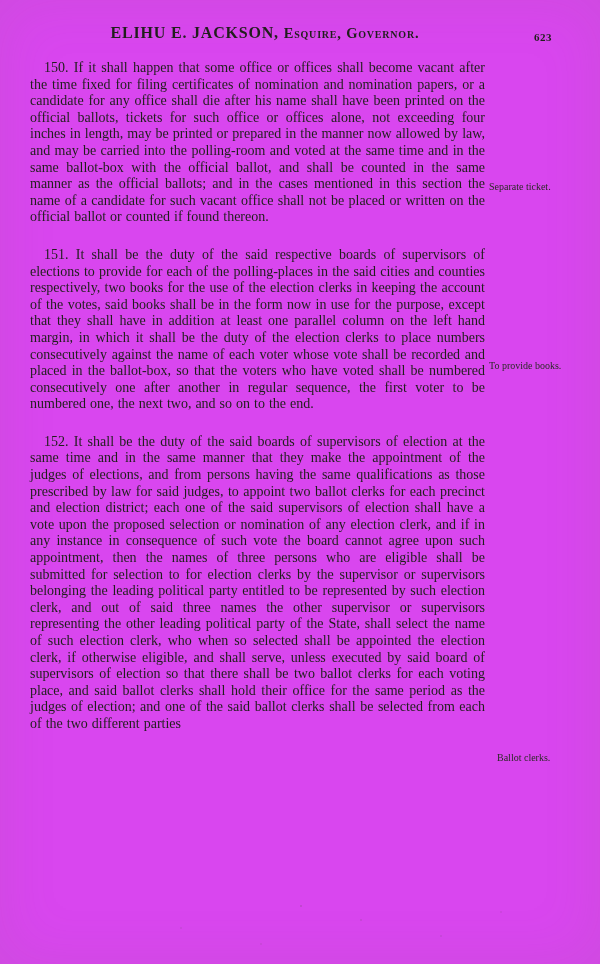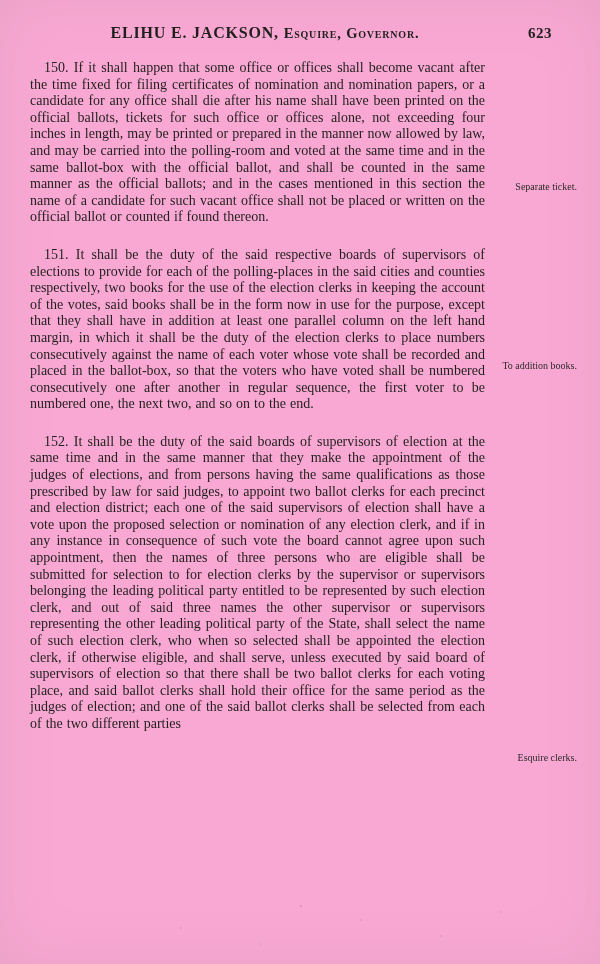--- a/index.html
+++ b/index.html
@@ -5,21 +5,21 @@
   * { margin: 0; padding: 0; box-sizing: border-box; }
   html, body { width: 600px; height: 964px; }
   body {
     background: #dedbd4;
     font-family: "Liberation Serif", "DejaVu Serif", serif;
   }
   .page {
     position: relative;
     width: 600px;
     height: 964px;
-    background: #f9a8d4;
+    background: #d946ef;
     color: #201f1c;
     overflow: hidden;
     box-shadow: inset 0 0 60px rgba(120,115,100,0.12);
   }
   
   .running-header {
     position: absolute;
     top: 24px;
     left: 30px;
     width: 540px;
@@ -38,22 +38,22 @@
     font-weight: 600;
   }
   .head-suffix {
     font-size: 14.5px;
     font-weight: 600;
     font-variant: small-caps;
   }
   .page-num {
     position: absolute;
     right: 18px;
-    top: 1px;
-    font-size: 15px;
+    top: 7px;
+    font-size: 11px;
     font-weight: 700;
     letter-spacing: 0.5px;
   }
   
   .text-column {
     position: absolute;
     top: 60px;
     left: 30px;
     width: 455px;
     font-size: 14px;
@@ -65,21 +65,21 @@
   .para + .para { margin-top: 21px; }
   .para.section { text-indent: 14px; }
   
   .margin-note {
     position: absolute;
     left: 489px;
     width: 88px;
     font-size: 10px;
     line-height: 11.5px;
     color: #2b2a26;
-    text-align: right;
+    text-align: left;
   }
   .note-1 { top: 181px; }
   .note-2 { top: 360px; }
   .note-3 { top: 752px; text-indent: 8px; }
   
   .scan-noise {
     position: absolute;
     left: 300px;
     top: 905px;
     width: 2px;
@@ -107,18 +107,18 @@
     <div class="page-num">623</div>
   </header>
 
   <main class="text-column">
     <p class="para section">150. If it shall happen that some office or offices shall become vacant after the time fixed for filing certificates of nomination and nomination papers, or a candidate for any office shall die after his name shall have been printed on the official ballots, tickets for such office or offices alone, not exceeding four inches in length, may be printed or prepared in the manner now allowed by law, and may be carried into the polling-room and voted at the same time and in the same ballot-box with the official ballot, and shall be counted in the same manner as the official ballots; and in the cases mentioned in this section the name of a candidate for such vacant office shall not be placed or written on the official ballot or counted if found thereon.</p>
     <p class="para section">151. It shall be the duty of the said respective boards of supervisors of elections to provide for each of the polling-places in the said cities and counties respectively, two books for the use of the election clerks in keeping the account of the votes, said books shall be in the form now in use for the purpose, except that they shall have in addition at least one parallel column on the left hand margin, in which it shall be the duty of the election clerks to place numbers consecutively against the name of each voter whose vote shall be recorded and placed in the ballot-box, so that the voters who have voted shall be numbered consecutively one after another in regular sequence, the first voter to be numbered one, the next two, and so on to the end.</p>
     <p class="para section">152. It shall be the duty of the said boards of supervisors of election at the same time and in the same manner that they make the appointment of the judges of elections, and from persons having the same qualifications as those prescribed by law for said judges, to appoint two ballot clerks for each precinct and election district; each one of the said supervisors of election shall have a vote upon the proposed selection or nomination of any election clerk, and if in any instance in consequence of such vote the board cannot agree upon such appointment, then the names of three persons who are eligible shall be submitted for selection to for election clerks by the supervisor or supervisors belonging the leading political party entitled to be represented by such election clerk, and out of said three names the other supervisor or supervisors representing the other leading political party of the State, shall select the name of such election clerk, who when so selected shall be appointed the election clerk, if otherwise eligible, and shall serve, unless executed by said board of supervisors of election so that there shall be two ballot clerks for each voting place, and said ballot clerks shall hold their office for the same period as the judges of election; and one of the said ballot clerks shall be selected from each of the two different parties</p>
   </main>
 
   <aside class="margin-note note-1">Separate ticket.</aside>
-  <aside class="margin-note note-2">To addition books.</aside>
-  <aside class="margin-note note-3">Esquire clerks.</aside>
+  <aside class="margin-note note-2">To provide books.</aside>
+  <aside class="margin-note note-3">Ballot clerks.</aside>
 
   <div class="scan-noise"></div>
 
 </div>
 
 </body></html>

